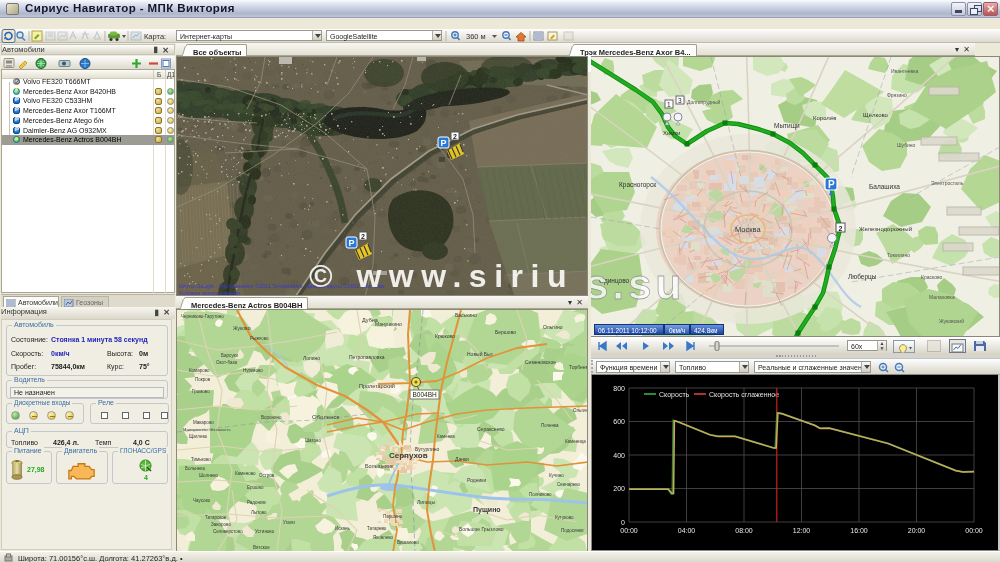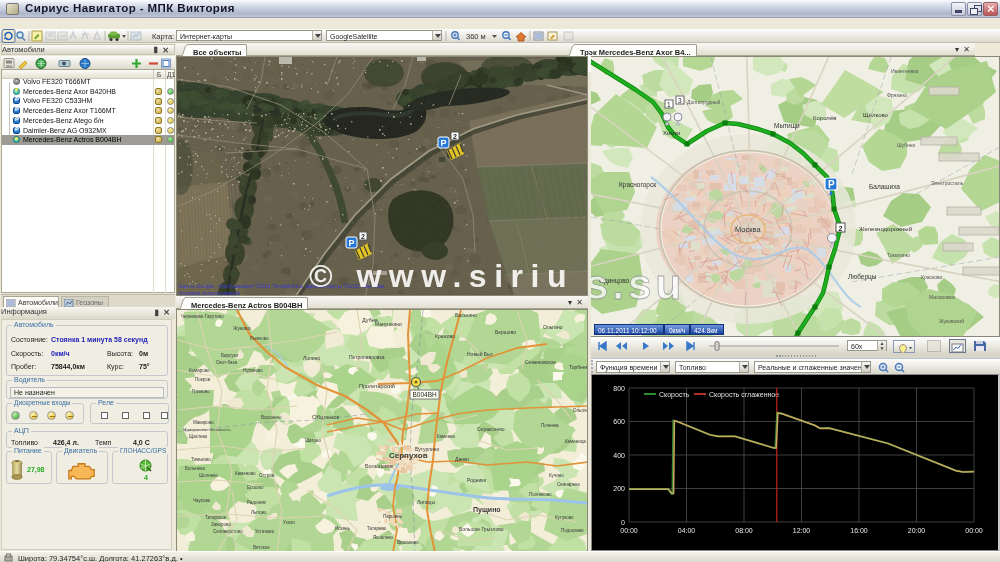--- a/index.html
+++ b/index.html
@@ -109,21 +109,21 @@
   <rect x="110" y="2.5" width="7" height="4" rx="1.5" fill="#7ab848"></rect>
   <circle cx="111" cy="10.5" r="1.6" fill="#333"></circle>
         <circle cx="117" cy="10.5" r="1.6" fill="#333"></circle>
   <path d="M122 6 l4 0 l-2 3z" fill="#555"></path>
   <line x1="128" y1="2" x2="128" y2="12" stroke="#b8b5a8"></line>
   <g opacity="0.5">
           <rect x="131" y="3" width="10" height="8" fill="#c8d8e8" stroke="#8898a8"></rect>
           <path d="M133 9 l2 -3 l2 1 l2 -3" stroke="#4878a8" fill="none"></path>
         </g>
  </svg>
- <span style="position:absolute;left:152px;top:3px;">Карта:</span>
+ <span style="position:absolute;left:144px;top:3px;">Карта:</span>
  <div class="tbdd" style="left:176px;width:146px;">
         <span class="tx">Интернет-карты</span>
         <span class="ar"></span>
       </div>
  <div class="tbdd" style="left:326px;width:116px;">
         <span class="tx">GoogleSatellite</span>
         <span class="ar"></span>
       </div>
  <svg style="position:absolute;left:444px;top:0" width="260" height="14">
   <line x1="2" y1="2" x2="2" y2="12" stroke="#b8b5a8"></line>
@@ -2862,14 +2862,14 @@
         <text x="117" y="22" font-size="7" fill="#e0e0e0" font-family="Liberation Sans">Скорость сглаженное</text>
         <line x1="184.8" y1="13" x2="184.8" y2="147" stroke="#cc2020" stroke-width="1.2"></line>
         <polyline points="37.0,114.0 75.8,114.0 79.4,118.9 80.4,118.9 81.3,45.5 85.2,46.5 117.5,59.6 125.4,61.2 142.7,61.2 181.5,72.8 183.3,72.8 185.1,37.8 189.4,38.5 222.4,50.2 227.5,53.2 236.8,52.9 295.8,68.3 363.3,95.4 370.5,96.8 382.0,96.4" fill="none" stroke="#3f9b3f" stroke-width="1.8" opacity="0.85"></polyline>
         <polyline points="37.0,114.3 76.5,114.3 80.1,118.5 81.6,118.5 82.4,45.8 85.9,46.8 118.2,59.9 126.1,61.6 143.4,61.6 182.2,73.1 184.2,73.1 185.9,38.1 190.1,38.8 223.2,50.5 228.2,53.5 237.5,53.2 296.5,68.6 364.0,95.7 371.2,97.1 382.0,96.8" fill="none" stroke="#c9a95c" stroke-width="1.5"></polyline>
       </svg></div>
 <div id="statusbar">
  <svg style="position:absolute;left:4px;top:1px" width="10" height="9">
         <rect x="1" y="3" width="7" height="5" fill="#b0aca0" stroke="#777"></rect>
         <rect x="2.5" y="1" width="4" height="3" fill="#c8c4b8" stroke="#777"></rect>
       </svg>
- <span style="position:absolute;left:18px;top:1.5px">Широта: 79.34754°с.ш. Долгота: 41.27263°в.д. •</span>
+ <span style="position:absolute;left:18px;top:1.5px">Широта: 71.00156°с.ш. Долгота: 41.27263°в.д. •</span>
 </div>
 </div>
 </body></html>

